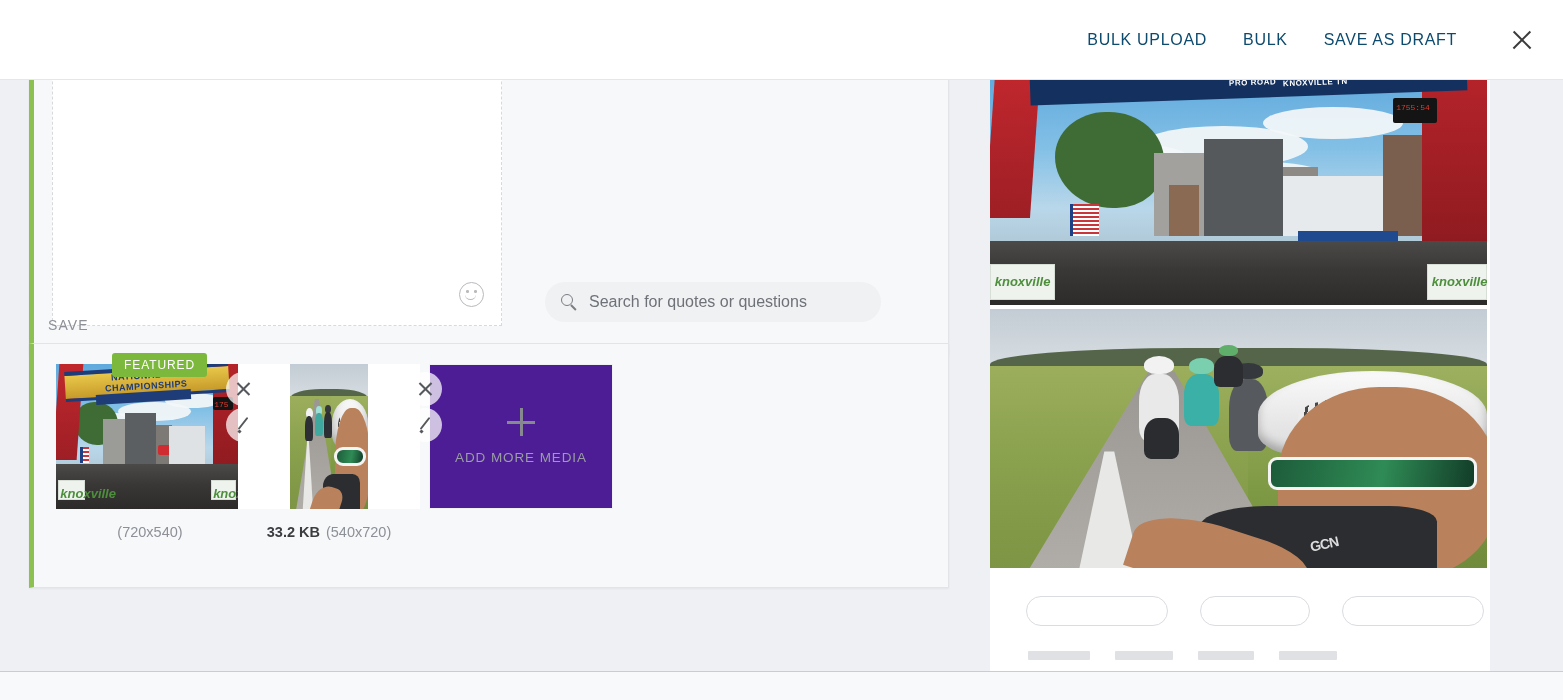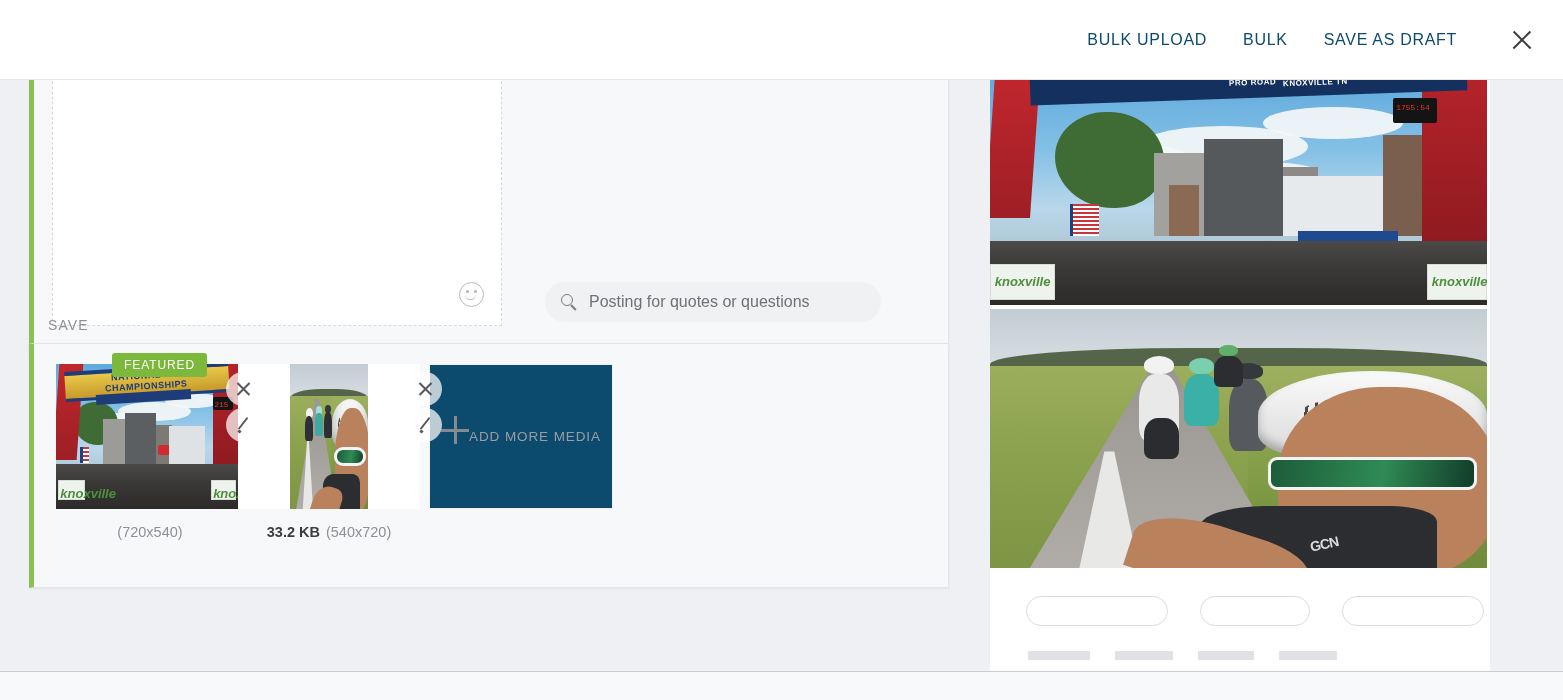--- a/index.html
+++ b/index.html
@@ -227,22 +227,22 @@
 
   .thumb-meta {
     position: absolute; top: 160px; left: 0; width: 182px;
     text-align: center; font-size: 14.5px; color: #8d9097;
     white-space: nowrap;
   }
   .thumb-meta .size { color: #3b3d40; font-weight: bold; margin-right: 6px; }
 
   .add-media {
     position: relative; width: 184px; height: 145px;
-    background: #0c4a6e; border: 1px solid #f0f1f3;
-    display: flex; 
+    background: #4c1d95; border: 1px solid #f0f1f3;
+    display: flex; flex-direction: column;
     align-items: center; justify-content: center;
     cursor: pointer; margin-left: 9px;
   }
   .plus-icon { width: 28px; height: 28px; position: relative; margin-bottom: 14px; }
   .plus-icon::before, .plus-icon::after {
     content: ""; position: absolute; background: #86898e;
   }
   .plus-icon::before { left: 13px; top: 0; width: 3px; height: 28px; }
   .plus-icon::after  { left: 0; top: 13px; width: 28px; height: 3px; }
   .add-media-label {
@@ -466,21 +466,21 @@
           <span class="mouth"></span>
         </div>
       </div>
     </div>
 
     <div class="quote-search">
       <span class="search-icon">
         <span class="ring"></span>
         <span class="handle"></span>
       </span>
-      <span class="quote-search-text">Posting for quotes or questions</span>
+      <span class="quote-search-text">Search for quotes or questions</span>
     </div>
 
     <div class="media-label">SAVE</div>
 
     <div class="media-card">
       <div class="thumb-row">
 
         <div class="thumb-cell">
           <div class="thumb-box">
             <div class="featured-badge">FEATURED</div>
@@ -497,21 +497,21 @@
                   <div class="bldg" style="left:55%;width:9%;height:28%;background:#7d7a76;"></div>
                   <div class="red-awning" style="left:56%;bottom:37%;width:14%;height:7%;"></div>
                   <div class="bldg" style="left:62%;width:20%;height:27%;background:#dfe2e4;"></div>
                   <div class="arch-l"></div>
                   <div class="arch-r"></div>
                   <div class="banner"></div>
                   <div class="banner2"></div>
                   <div class="txt" style="left:30%;top:5%;font-size:9px;font-weight:bold;color:#1d3c78;transform:rotate(-3.5deg);">NATIONAL</div>
                   <div class="txt" style="left:27%;top:12%;font-size:9px;font-weight:bold;color:#1d3c78;transform:rotate(-3.5deg);">CHAMPIONSHIPS</div>
                   <div class="clock" style="right:3%;top:23%;width:11%;height:9%;">
-                      <i>215</i>
+                      <i>175</i>
                     </div>
                   <div class="flag" style="left:13%;bottom:32%;"></div>
                   <div class="crowd"></div>
                   <div class="barrier" style="left:1%;width:15%;">
                       <span>knoxville</span>
                     </div>
                   <div class="barrier" style="right:1%;width:14%;">
                       <span>knoxville</span>
                     </div>
                 </div>

